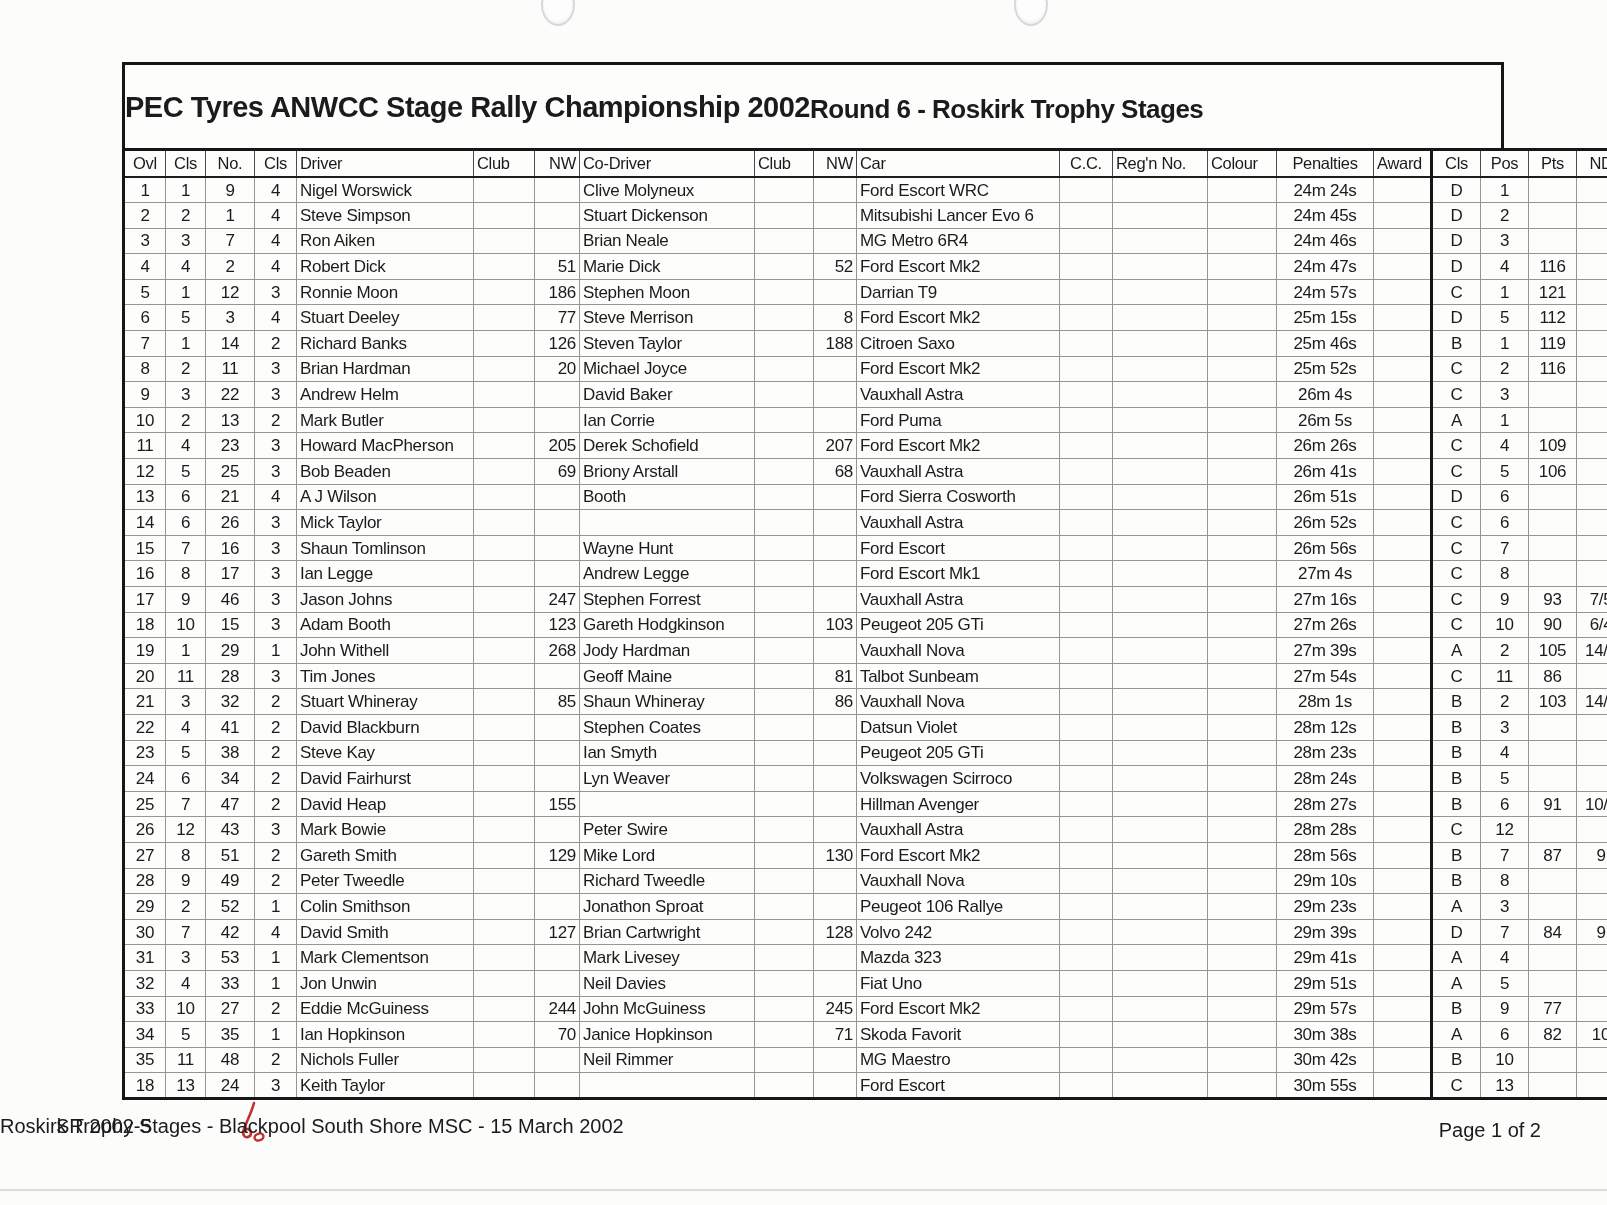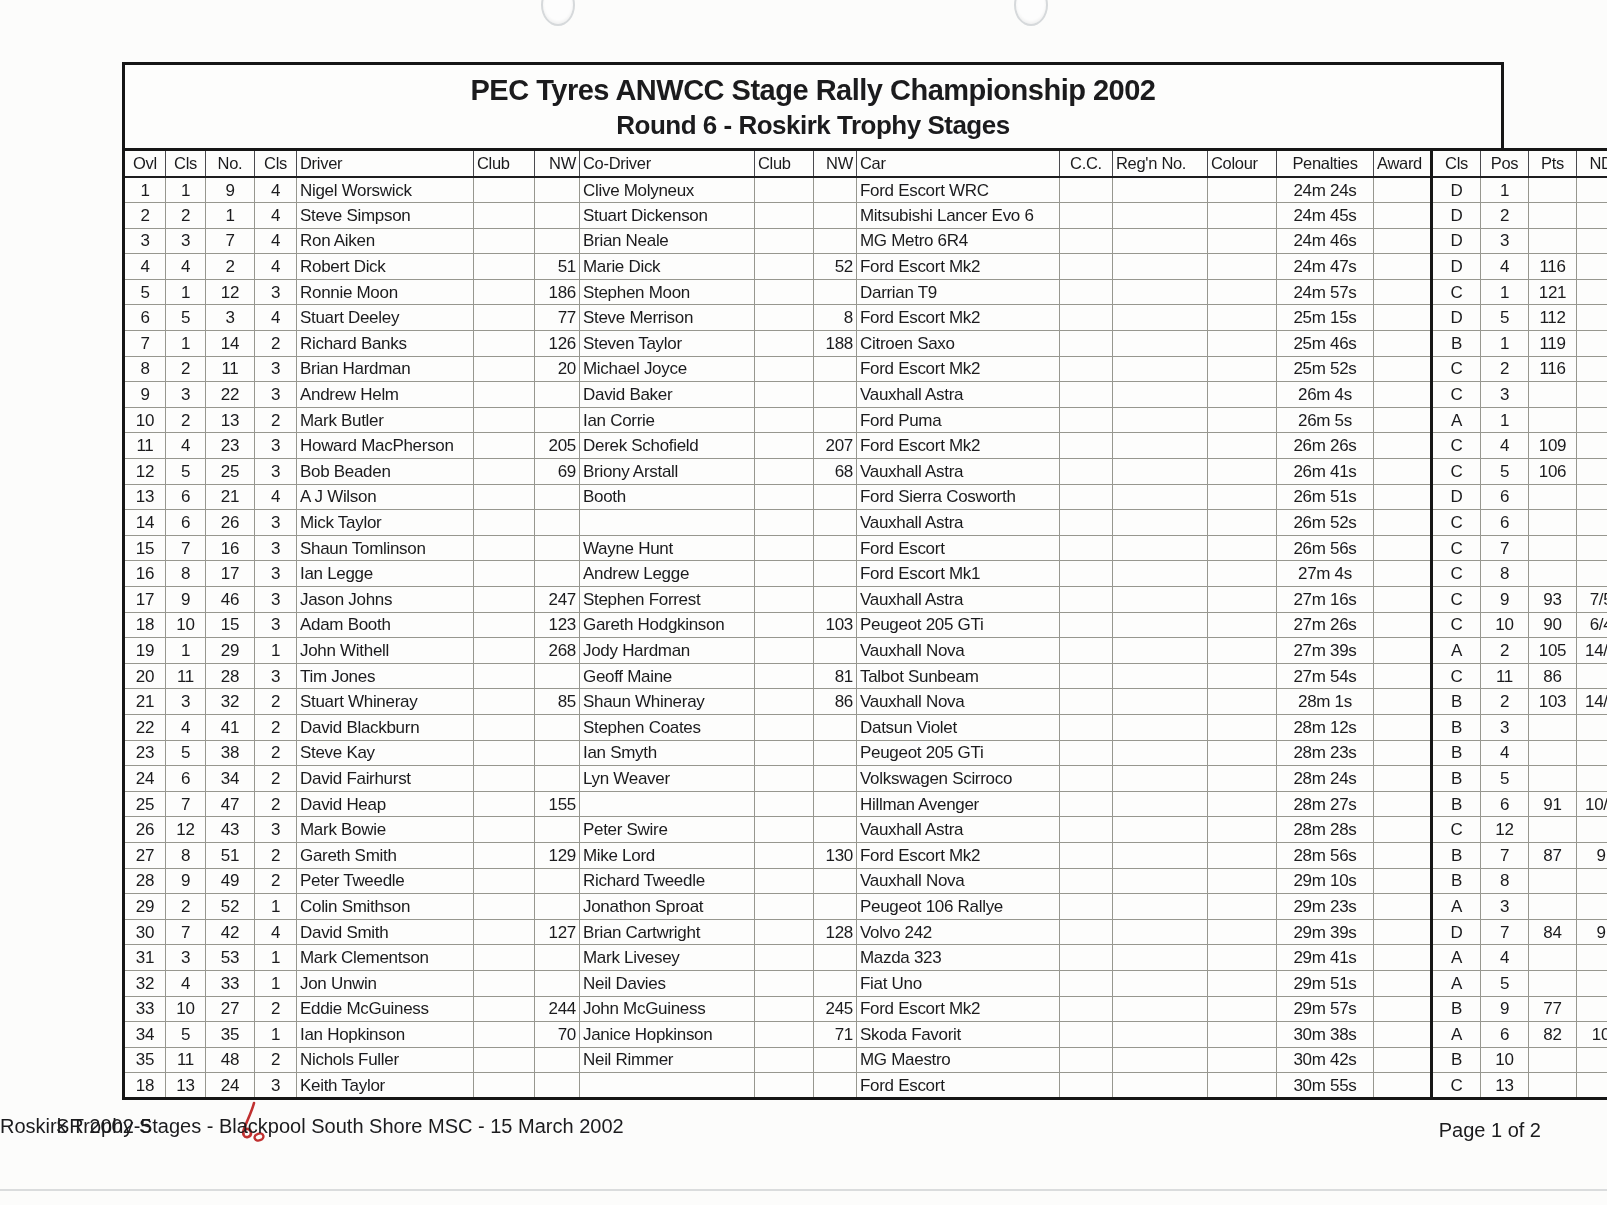--- a/index.html
+++ b/index.html
@@ -15,21 +15,21 @@
     box-shadow:inset 0 -2px 3px rgba(0,0,0,0.05);
   }
   .sheet-edge{
     position:absolute;left:0;top:1189px;width:1607px;height:2px;
     background:#dadcdd;
   }
   .table-wrap{position:absolute;left:122px;top:62px;width:1382px;}
   .title-row{display:flex;align-items:stretch;height:86px;box-sizing:border-box;}
   .title-block{
     flex:1;border:3px solid #161616;border-bottom:0;box-sizing:border-box;
-    display:flex;flex-direction:column;justify-content:center;align-items:center;
+    display:flex;flex-direction:row;justify-content:flex-start;align-items:center;
     background:#fdfdfc;padding-top:2px;
   }
   .title-line1{font-size:29px;font-weight:bold;letter-spacing:-0.5px;}
   .title-line2{font-size:26px;font-weight:bold;letter-spacing:-0.5px;margin-top:3px;}
   .anwcc-box{
     width:206px;box-sizing:border-box;border:3px solid #161616;border-bottom:0;border-left:3px solid #161616;
     margin-left:-3px;display:flex;align-items:center;justify-content:center;
     font-size:20px;background:#fdfdfc;
   }
   table.results{

